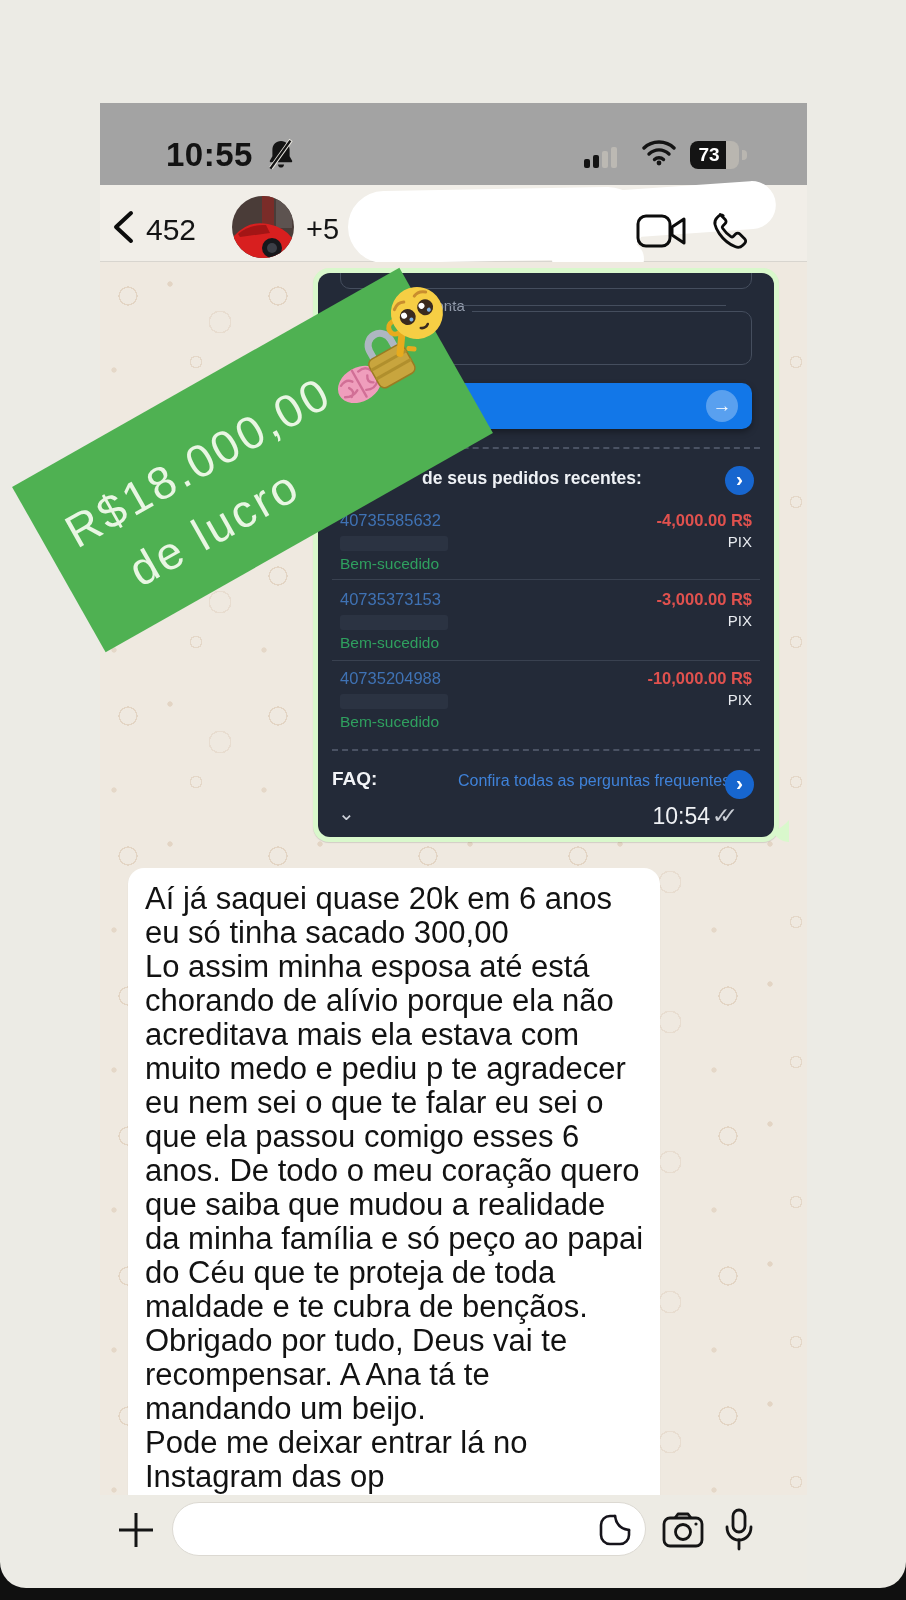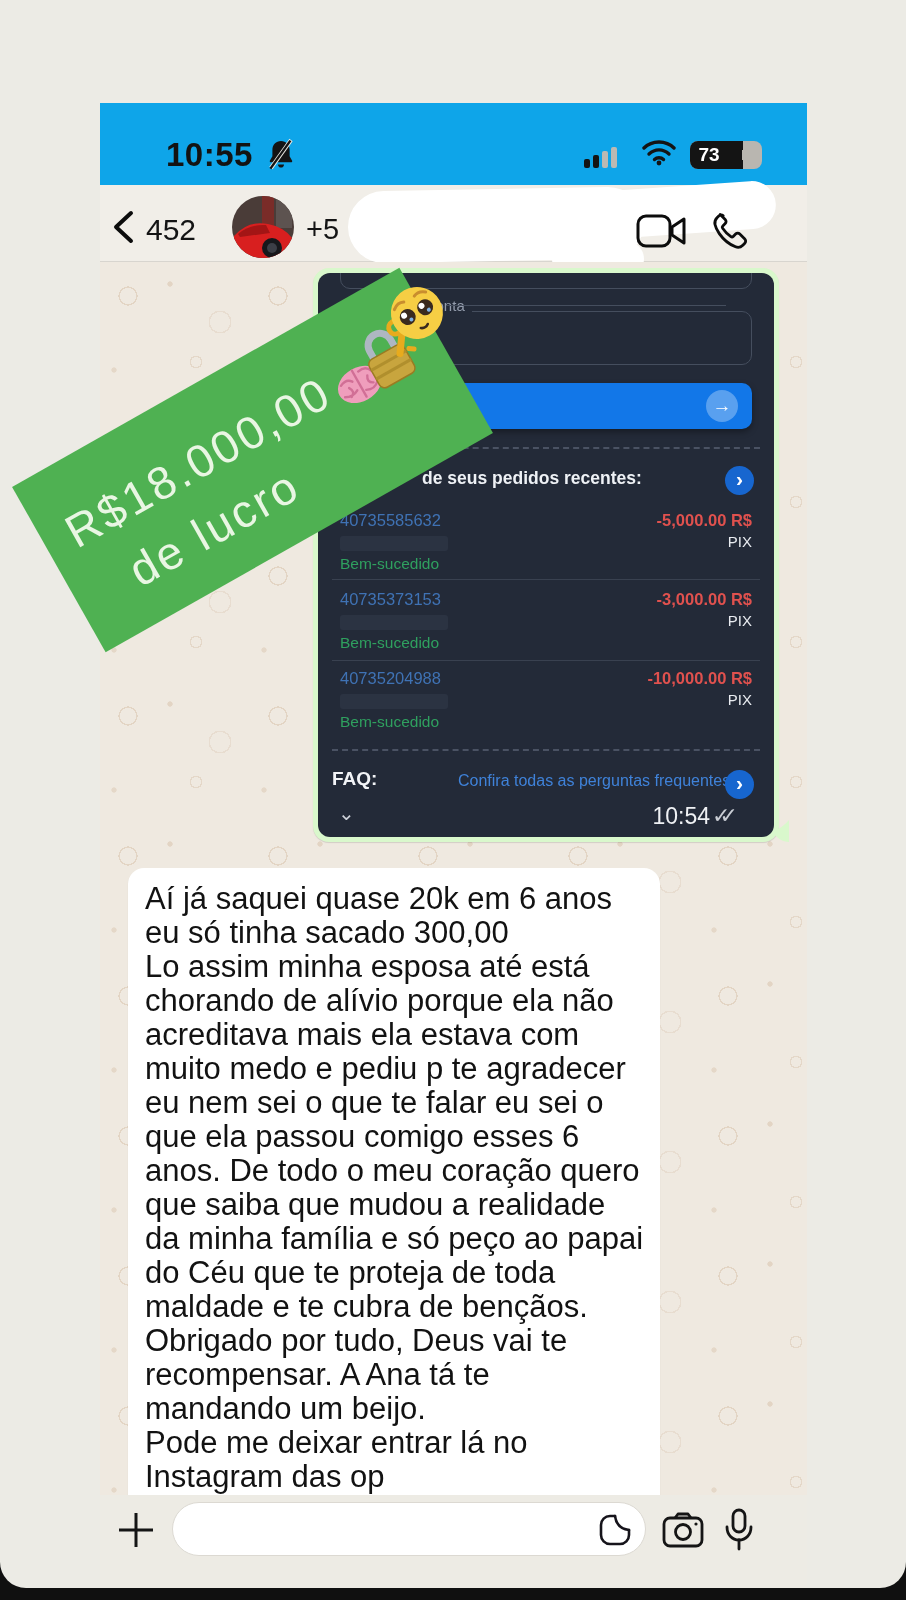--- a/index.html
+++ b/index.html
@@ -1,30 +1,30 @@
 <!DOCTYPE html>
 <html><head>
 <meta charset="utf-8">
 <style>
   html,body{margin:0;padding:0;background:#101010;}
   *{box-sizing:border-box;font-family:"Liberation Sans",sans-serif;}
   #page{position:relative;width:906px;height:1600px;background:#101010;overflow:hidden;margin:0 auto;}
   #canvas{position:absolute;left:0;top:0;width:906px;height:1588px;background:#ecebe5;
           border-bottom-left-radius:26px;border-bottom-right-radius:26px;overflow:hidden;}
-  #phone{position:absolute;left:100px;top:103px;width:707px;height:1485px;background:#0ea5e9;}
+  #phone{position:absolute;left:100px;top:103px;width:707px;height:1485px;background:#a3a3a3;}
 
   
   .statusbar{position:absolute;left:0;top:27px;width:707px;height:52px;}
   .sb-time{position:absolute;left:66px;top:6px;font-size:33px;font-weight:700;color:#131313;letter-spacing:.5px;}
   .sb-bell{position:absolute;left:166px;top:8px;}
   .sb-signal{position:absolute;left:484px;top:14px;display:flex;align-items:flex-end;gap:3px;height:24px;}
   .sb-signal i{display:block;width:6px;border-radius:2px;}
   .sb-wifi{position:absolute;left:542px;top:10px;}
   .sb-batt{position:absolute;left:590px;top:11px;width:58px;height:28px;}
-  .batt-body{position:absolute;left:0;top:0;width:72px;height:28px;border-radius:8px;background:#b9b6b0;overflow:hidden;}
+  .batt-body{position:absolute;left:0;top:0;width:49px;height:28px;border-radius:8px;background:#b9b6b0;overflow:hidden;}
   .batt-fill{position:absolute;left:0;top:0;width:73%;height:100%;background:#141414;}
   .batt-num{position:absolute;left:0;top:3px;width:38px;text-align:center;font-size:19px;font-weight:700;color:#fff;}
   .batt-nub{position:absolute;left:52px;top:9px;width:5px;height:10px;border-radius:0 4px 4px 0;background:#b9b6b0;}
 
   
   .chatheader{position:absolute;left:0;top:82px;width:707px;height:77px;background:#f1eee8;
               border-bottom:1px solid #d8d5cf;}
   .hd-back{position:absolute;left:10px;top:24px;}
   .hd-count{position:absolute;left:46px;top:27px;font-size:30px;color:#141414;}
   .hd-avatar{position:absolute;left:132px;top:93px;width:62px;height:62px;border-radius:50%;overflow:hidden;}
@@ -188,21 +188,21 @@
           <div class="app-btn">
             <div class="app-btn-circle">→</div>
           </div>
           <div class="dashline" style="top:174px;"></div>
 
           <div class="recents-label">de seus pedidos recentes:</div>
           <div class="bluecircle" style="left:407px;top:193px;">›</div>
 
           <div>
             <div class="tx-id" style="top:238px;">40735585632</div>
-            <div class="tx-amt" style="top:238px;">-5,000.00 R$</div>
+            <div class="tx-amt" style="top:238px;">-4,000.00 R$</div>
             <div class="tx-date" style="top:263px;"></div>
             <div class="tx-pix" style="top:260px;">PIX</div>
             <div class="tx-status" style="top:282px;">Bem-sucedido</div>
             <div class="tx-div" style="top:306px;"></div>
           </div>
           <div>
             <div class="tx-id" style="top:317px;">40735373153</div>
             <div class="tx-amt" style="top:317px;">-3,000.00 R$</div>
             <div class="tx-date" style="top:342px;"></div>
             <div class="tx-pix" style="top:339px;">PIX</div>

